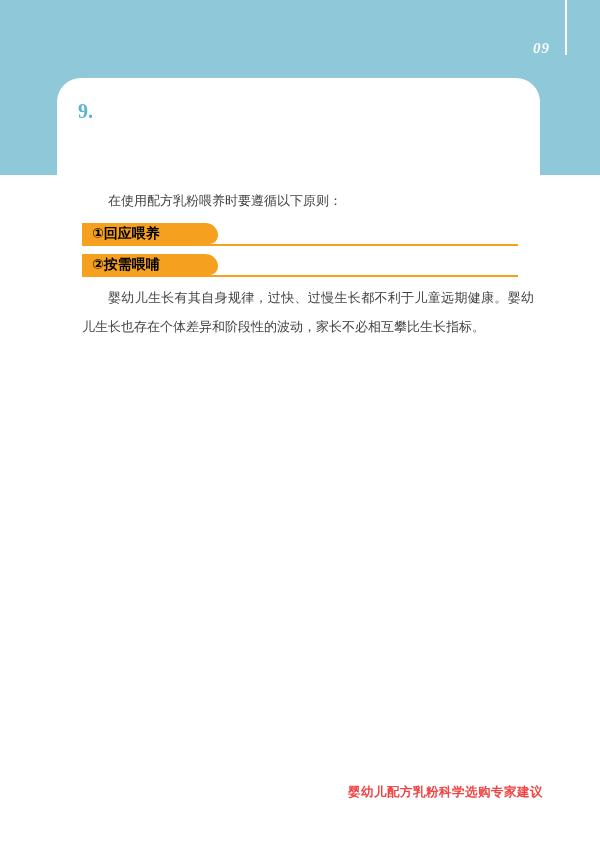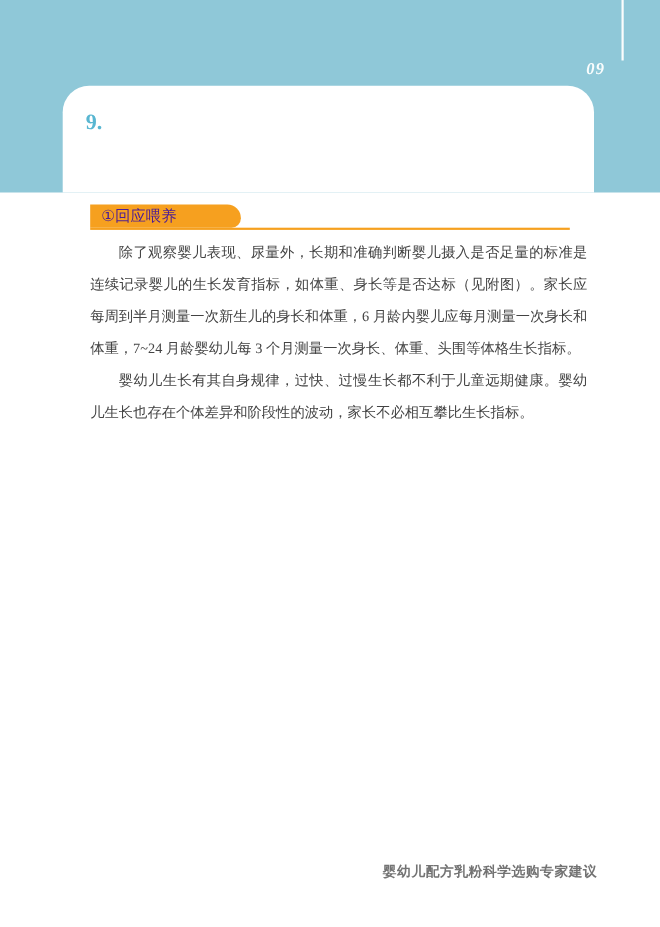--- a/index.html
+++ b/index.html
@@ -14,21 +14,21 @@
     position:absolute; left:0; top:0;
     width:600px; height:175px;
     background:#8fc8d8;
   }
   .top-rule {
     position:absolute; left:565px; top:0;
     width:2px; height:55px;
     background:#fbfdfd;
   }
   .pagenum {
-    position:absolute; left:533px; top:55px;
+    position:absolute; left:533px; top:40px;
     font-style:italic; font-weight:bold;
     font-size:15px; color:#fafdfd;
     letter-spacing:1px;
   }
   .card {
     position:absolute; left:57px; top:78px;
     width:483px; height:97px;
     background:#ffffff;
     border-radius:24px 24px 0 0;
   }
@@ -54,53 +54,56 @@
   .badge-row {
     width:436px;
     border-bottom:2px solid #f6a01f;
     margin-bottom:6px;
     line-height:0;
   }
   .badge-row.second { margin-top:8px; }
   .badge {
     display:inline-block;
     background:#f6a01f;
-    color:#4c1d95;
+    color:#000000;
     font-family:"Liberation Sans","DejaVu Sans",sans-serif;
-    font-weight:normal;
+    font-weight:bold;
     font-size:14px;
     line-height:21px;
     padding:0 58px 0 10px;
     border-radius:0 13px 9px 0;
   }
   .footer {
     position:absolute; right:57px; top:784px;
     font-family:"Liberation Sans","DejaVu Sans",sans-serif;
     font-weight:bold;
     font-size:12.5px;
     letter-spacing:0.5px;
-    color:#737373;
+    color:#ef4444;
   }
 </style>
 </head>
 <body>
 
 <div class="band"></div>
 <div class="top-rule"></div>
 <div class="pagenum">09</div>
 
 <div class="card">
   <div class="title">
     <span class="title-num">9.</span>
   </div>
 </div>
 
 <div class="content">
+  <p class="intro">在使用配方乳粉喂养时要遵循以下原则：</p>
 
   <div class="badge-row">
     <span class="badge">①回应喂养</span>
   </div>
 
-  <p class="para">除了观察婴儿表现、尿量外，长期和准确判断婴儿摄入是否足量的标准是连续记录婴儿的生长发育指标，如体重、身长等是否达标（见附图）。家长应每周到半月测量一次新生儿的身长和体重，6 月龄内婴儿应每月测量一次身长和体重，7~24 月龄婴幼儿每 3 个月测量一次身长、体重、头围等体格生长指标。</p>
+  <div class="badge-row second">
+    <span class="badge">②按需喂哺</span>
+  </div>
   <p class="para">婴幼儿生长有其自身规律，过快、过慢生长都不利于儿童远期健康。婴幼儿生长也存在个体差异和阶段性的波动，家长不必相互攀比生长指标。</p>
 </div>
 
 <div class="footer">婴幼儿配方乳粉科学选购专家建议</div>
 
 </body></html>

